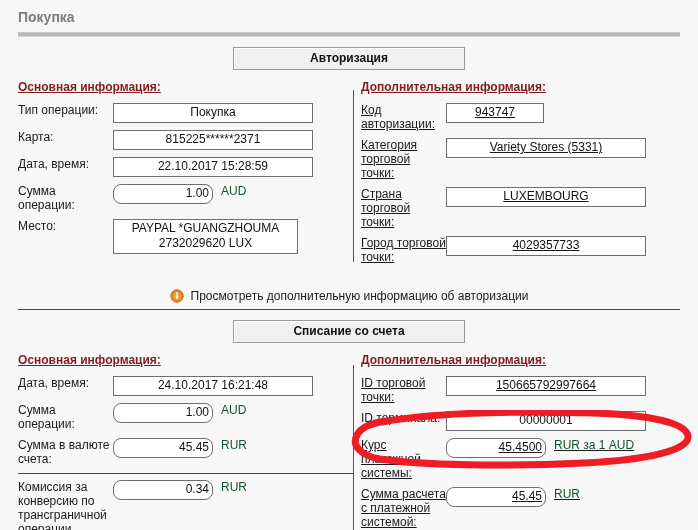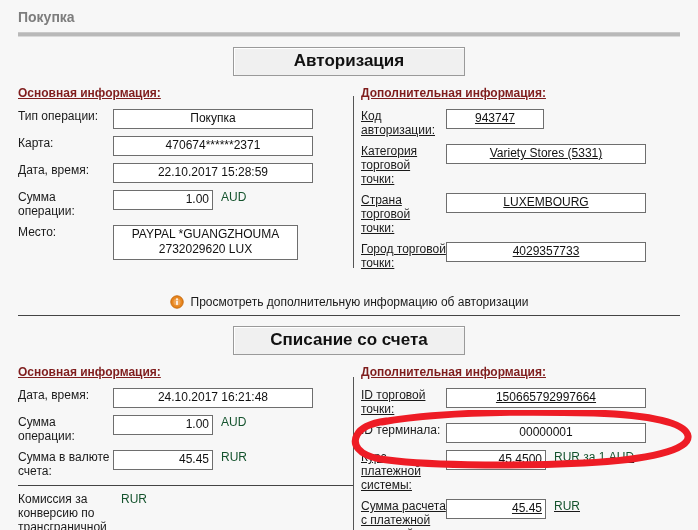--- a/index.html
+++ b/index.html
@@ -42,21 +42,21 @@
     justify-content: center;
     margin-top: 10px;
   }
   .banner-btn {
     min-width: 202px;
     padding: 3px 14px 4px 14px;
     text-align: center;
     background: #f0f0f0;
     border: 1px solid #9a9a9a;
     box-shadow: inset 1px 1px 0 #ffffff;
-    font-size: 17px;
+    font-size: 12px;
     font-weight: bold;
     color: #111;
     cursor: pointer;
     user-select: none;
   }
 
   
   .section {
     position: relative;
     display: flex;
@@ -119,21 +119,21 @@
     border: 1px solid #6e6e6e;
     background: #ffffff;
     font-size: 12px;
     color: #111;
     line-height: 15px;
     padding: 1px 3px 2px 3px;
     text-align: center;
     white-space: pre-line;
   }
   .fbox.wide   { width: 200px; }
-  .fbox.narrow { width: 100px; text-align: right; }
+  .fbox.narrow { width: 100px; text-align: right; border-radius: 8px; }
   .fbox.code   { width: 98px; }
   .fbox.two    { width: 185px; line-height: 15px; }
 
   .funit {
     font-size: 12px;
     color: #14532d;
     margin-left: 8px;
     white-space: nowrap;
   }
 
@@ -181,21 +181,21 @@
   <div class="col col-left">
     <div class="col-heading">Основная информация:</div>
 
     <div class="field">
       <div class="flabel">Тип операции:</div>
       <div class="fbox wide">Покупка</div>
     </div>
 
     <div class="field">
       <div class="flabel">Карта:</div>
-      <div class="fbox wide">470674******2371</div>
+      <div class="fbox wide">815225******2371</div>
     </div>
 
     <div class="field">
       <div class="flabel">Дата, время:</div>
       <div class="fbox wide">22.10.2017 15:28:59</div>
     </div>
 
     <div class="field">
       <div class="flabel">Сумма
 операции:</div>
@@ -282,20 +282,21 @@
       <div class="funit">RUR</div>
     </div>
 
     <div class="hrule-left"></div>
 
     <div class="field">
       <div class="flabel">Комиссия за
 конверсию по
 трансграничной
 операции</div>
+      <div class="fbox narrow">0.34</div>
       <div class="funit">RUR</div>
     </div>
   </div>
 
   <div class="col col-right">
     <div class="col-heading">Дополнительная информация:</div>
 
     <div class="field top">
       <div class="flabel">ID торговой
 точки:</div>

